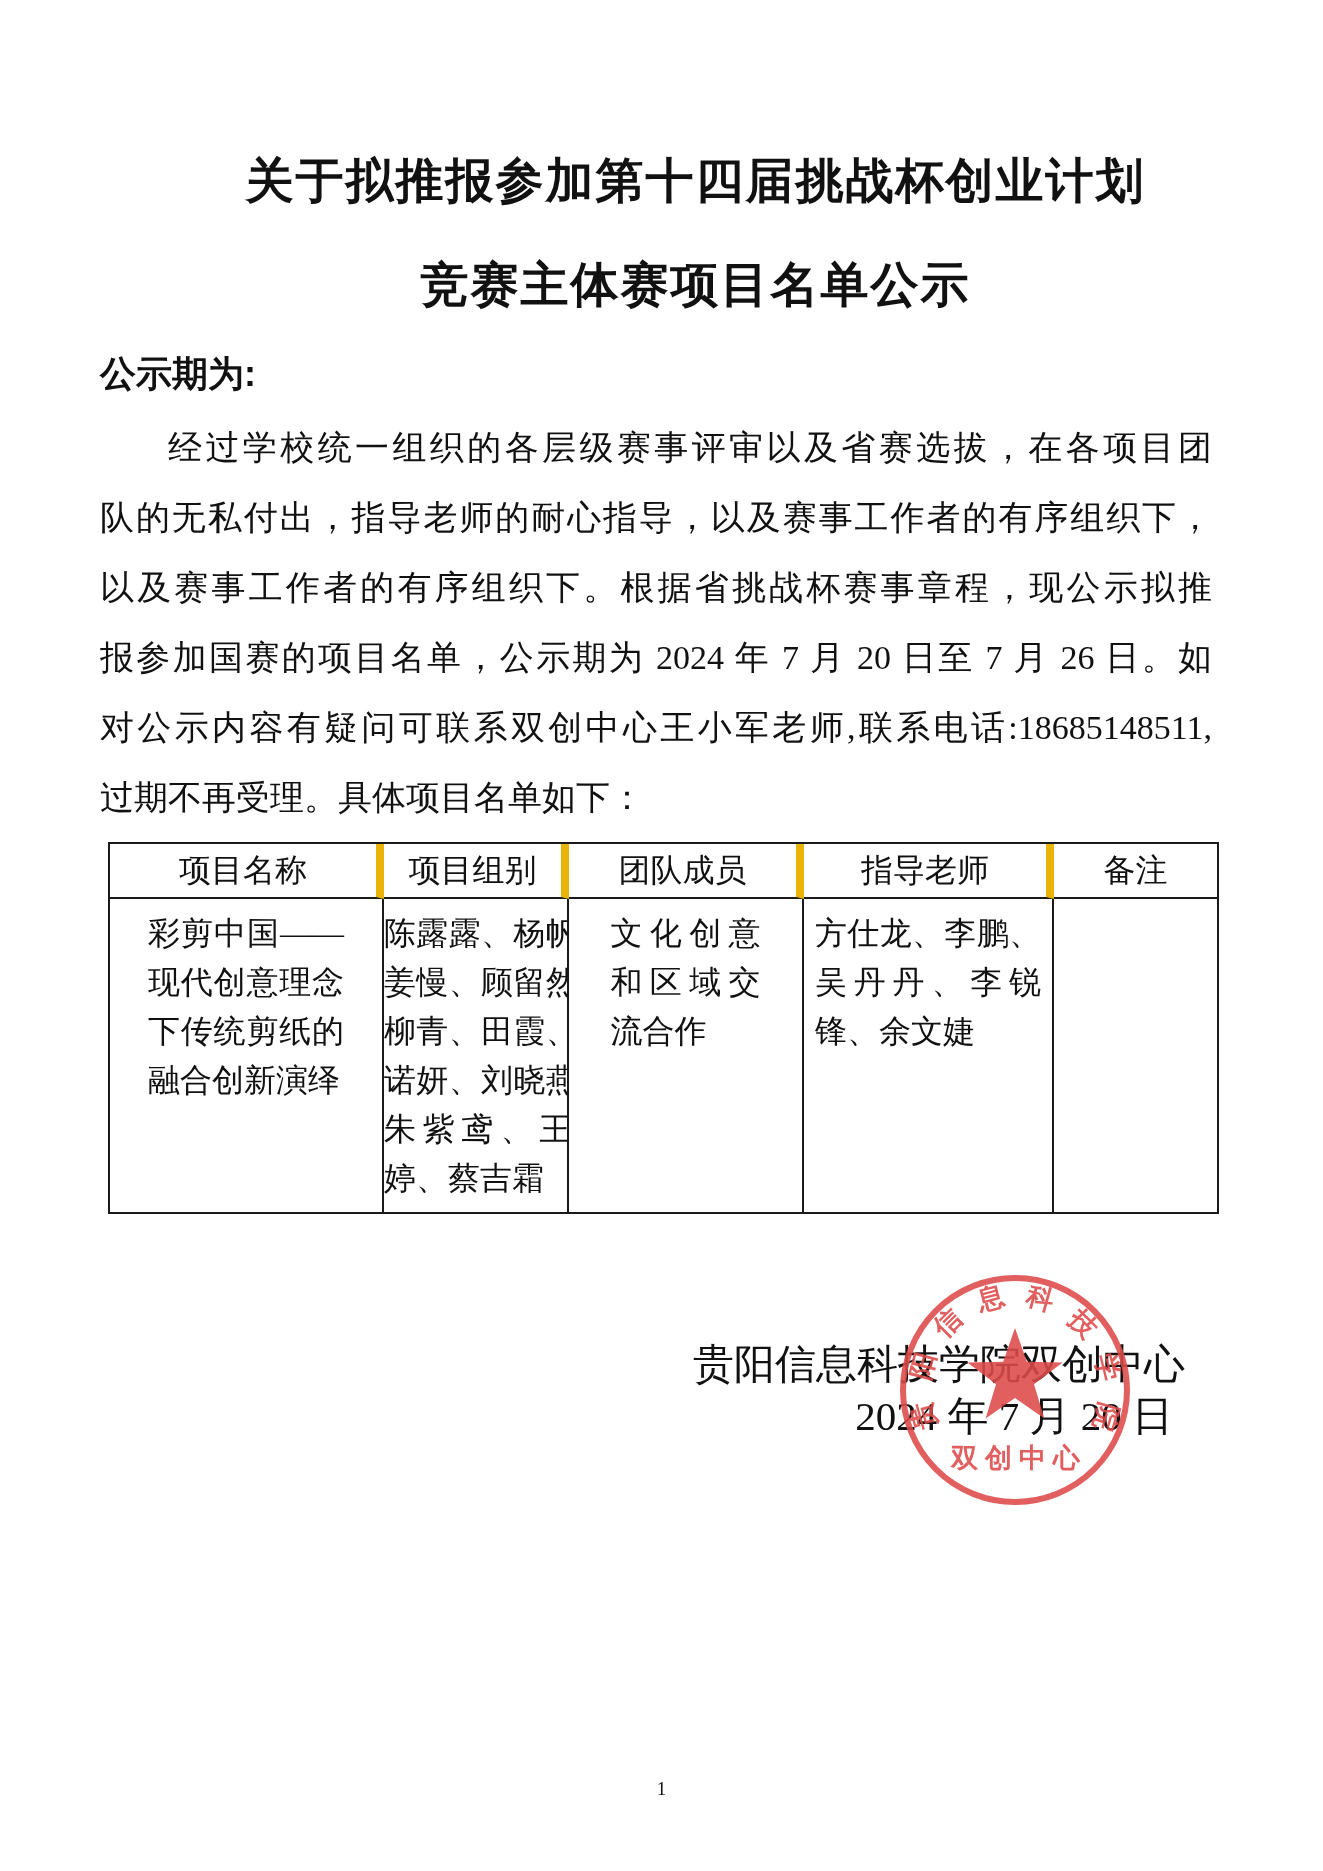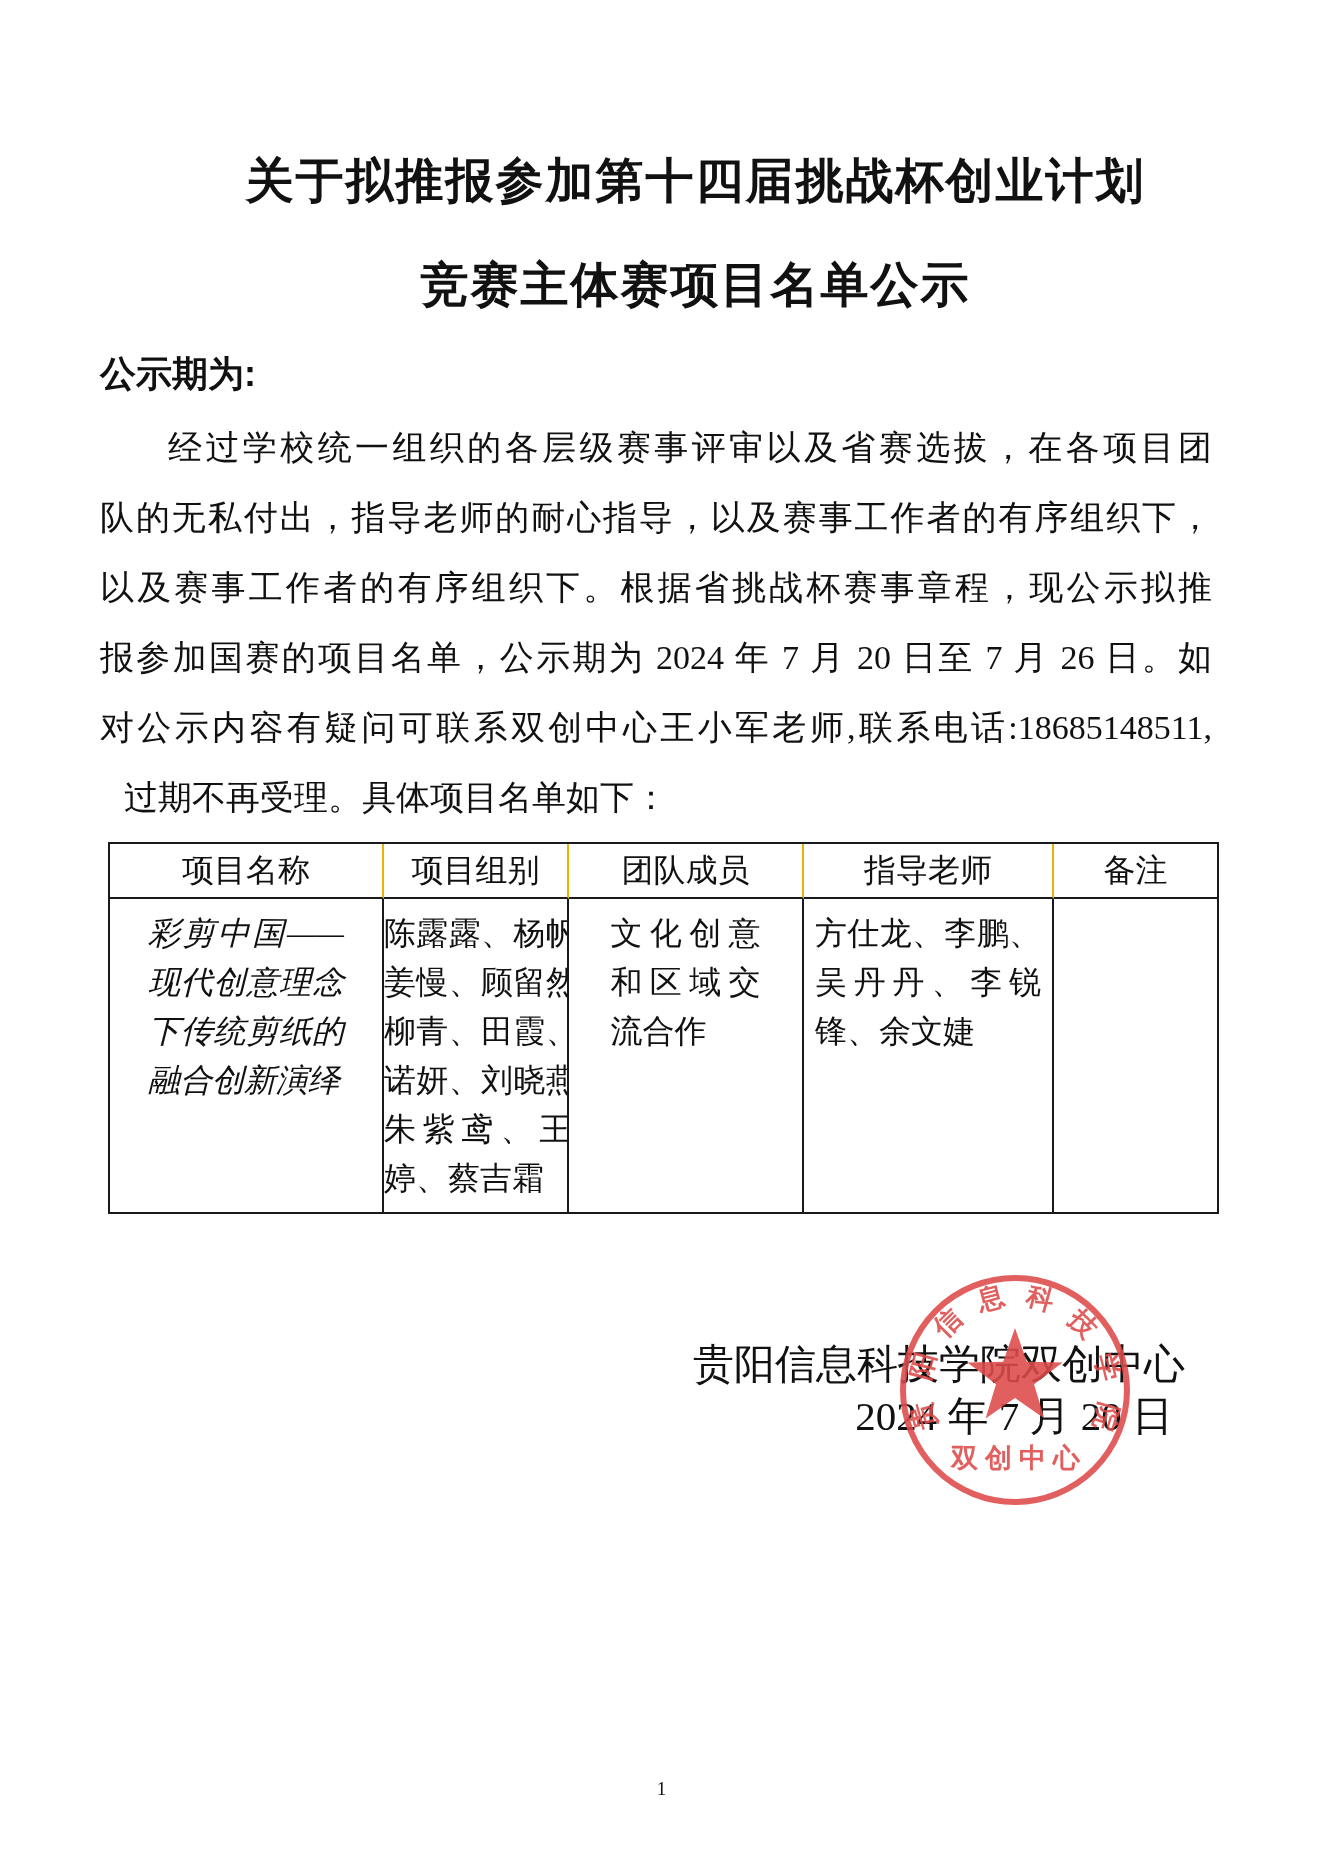--- a/index.html
+++ b/index.html
@@ -31,53 +31,53 @@
   .body-block{
     position:absolute;left:100px;top:413px;width:1112px;
     font-size:34px;line-height:70px;
   }
   .body-line{
     text-align:justify;
     text-align-last:justify;
     line-break:strict;
   }
   .body-line.indent{text-indent:2em;}
-  .body-line.last{text-align:right;text-align-last:left;margin-left:24px;}
+  .body-line.last{text-align:right;text-align-last:left;}
   .doc-table{
     position:absolute;left:108px;top:842px;
     width:1111px;
     border:2px solid #1a1a1a;
     box-sizing:border-box;
     display:grid;
     grid-template-columns:274px 185px 235px 250px 163px;
     grid-template-rows:55px 313px;
     font-size:32px;
   }
   .th{
-    border-right:2px solid #eab308;
+    border-right:8px solid #eab308;
     border-bottom:2px solid #1a1a1a;
     box-sizing:border-box;
     text-align:center;
     line-height:53px;
     overflow:hidden;
   }
   .th.lastcol, .td.lastcol{border-right:none;}
   .td{
     border-right:2px solid #1a1a1a;
     box-sizing:border-box;
     padding-top:10px;
     overflow:hidden;
   }
   .cellwrap{
     margin:0 auto;
     text-align:justify;
     line-break:strict;
     line-height:49px;
   }
-  .w-name{width:196px;font-style:italic;}
+  .w-name{width:196px;}
   .w-group{width:150px;}
   .w-members{width:226px;}
   .w-advisors{width:226px;}
   .w-remark{width:124px;}
   .sign-block{
     position:absolute;left:670px;top:1338px;width:515px;
     font-size:41px;line-height:52px;
     text-align:right;
   }
   .sign-date{padding-right:12px;}

